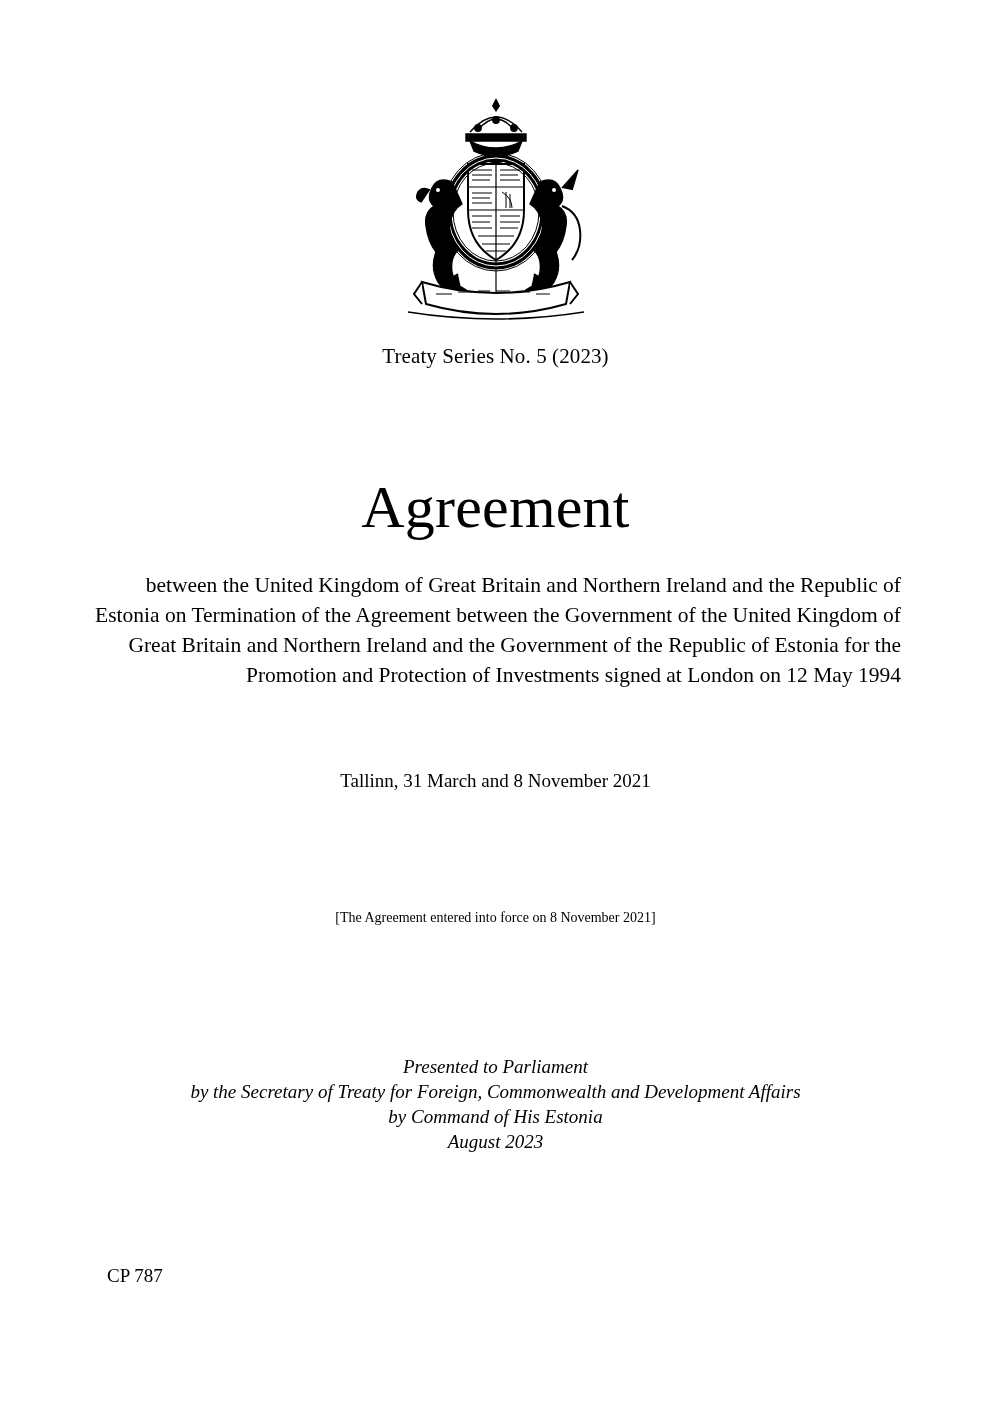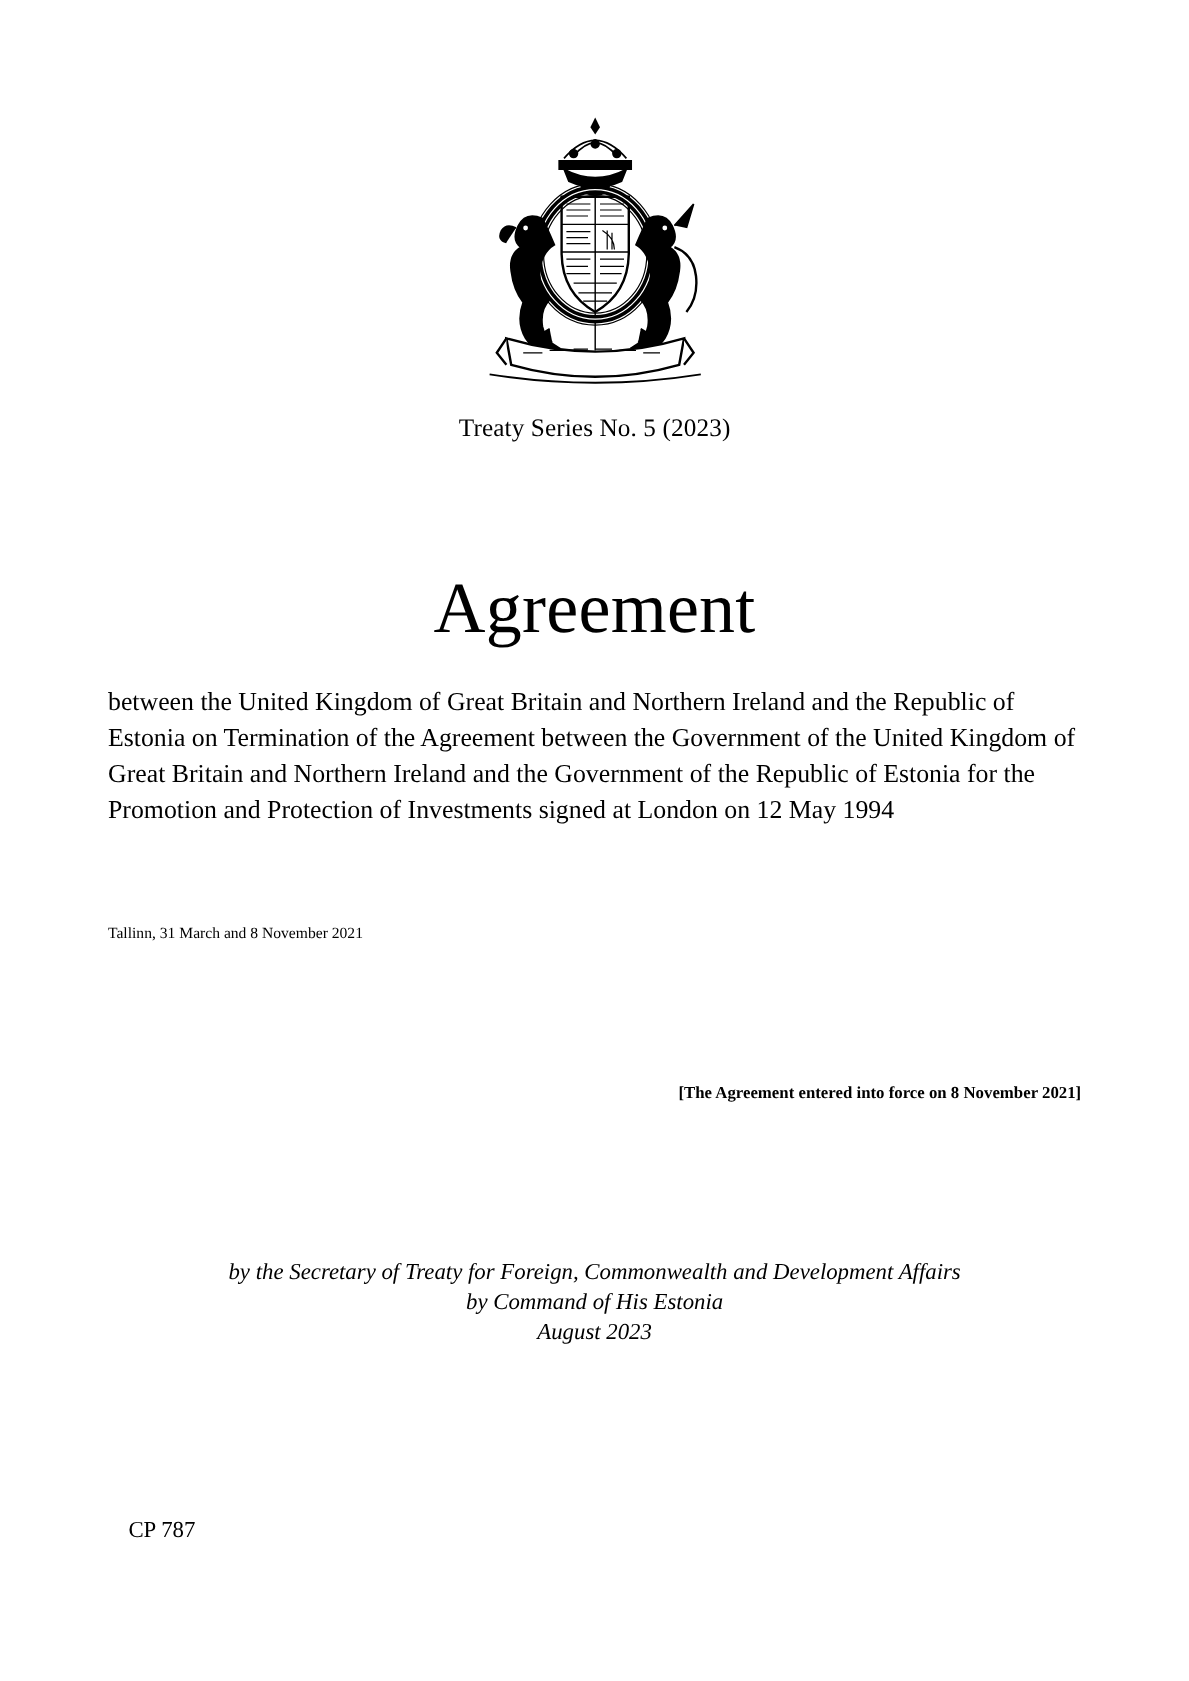--- a/index.html
+++ b/index.html
@@ -48,41 +48,40 @@
     text-align: center;
     font-size: 60px;
     font-weight: normal;
     margin: 0;
     padding-top: 104px;
     letter-spacing: 0.2px;
   }
 
   
   .doc-subtitle {
-    text-align: left;
+    text-align: right;
     font-size: 21.5px;
     line-height: 30px;
     margin: 0 auto;
     padding-top: 28px;
     max-width: 812px;
   }
 
   
   .place-date {
-    text-align: left;
-    font-size: 13px;
+    text-align: center;
+    font-size: 19px;
     padding-top: 80px;
   }
 
   
   .force-note {
-    text-align: right;
+    text-align: center;
     font-size: 14px;
     padding-top: 118px;
-    font-weight: bold;
   }
 
   
   .presented {
     text-align: center;
     font-style: italic;
     font-size: 19px;
     line-height: 25px;
     padding-top: 128px;
   }
@@ -162,20 +161,21 @@
 
   <h1 class="doc-title">Agreement</h1>
 
   <div class="doc-subtitle">between the United Kingdom of Great Britain and Northern Ireland and the Republic of Estonia on Termination of the Agreement between the Government of the United Kingdom of Great Britain and Northern Ireland and the Government of the Republic of Estonia for the Promotion and Protection of Investments signed at London on 12 May 1994</div>
 
   <div class="place-date">Tallinn, 31 March and 8 November 2021</div>
 
   <div class="force-note">[The Agreement entered into force on 8 November 2021]</div>
 
   <div class="presented">
+    <div>Presented to Parliament</div>
     <div>by the Secretary of Treaty for Foreign, Commonwealth and Development Affairs</div>
     <div>by Command of His Estonia</div>
     <div>August 2023</div>
   </div>
 
   <div class="cp-number">CP 787</div>
 
 </div>
 
 </body></html>

